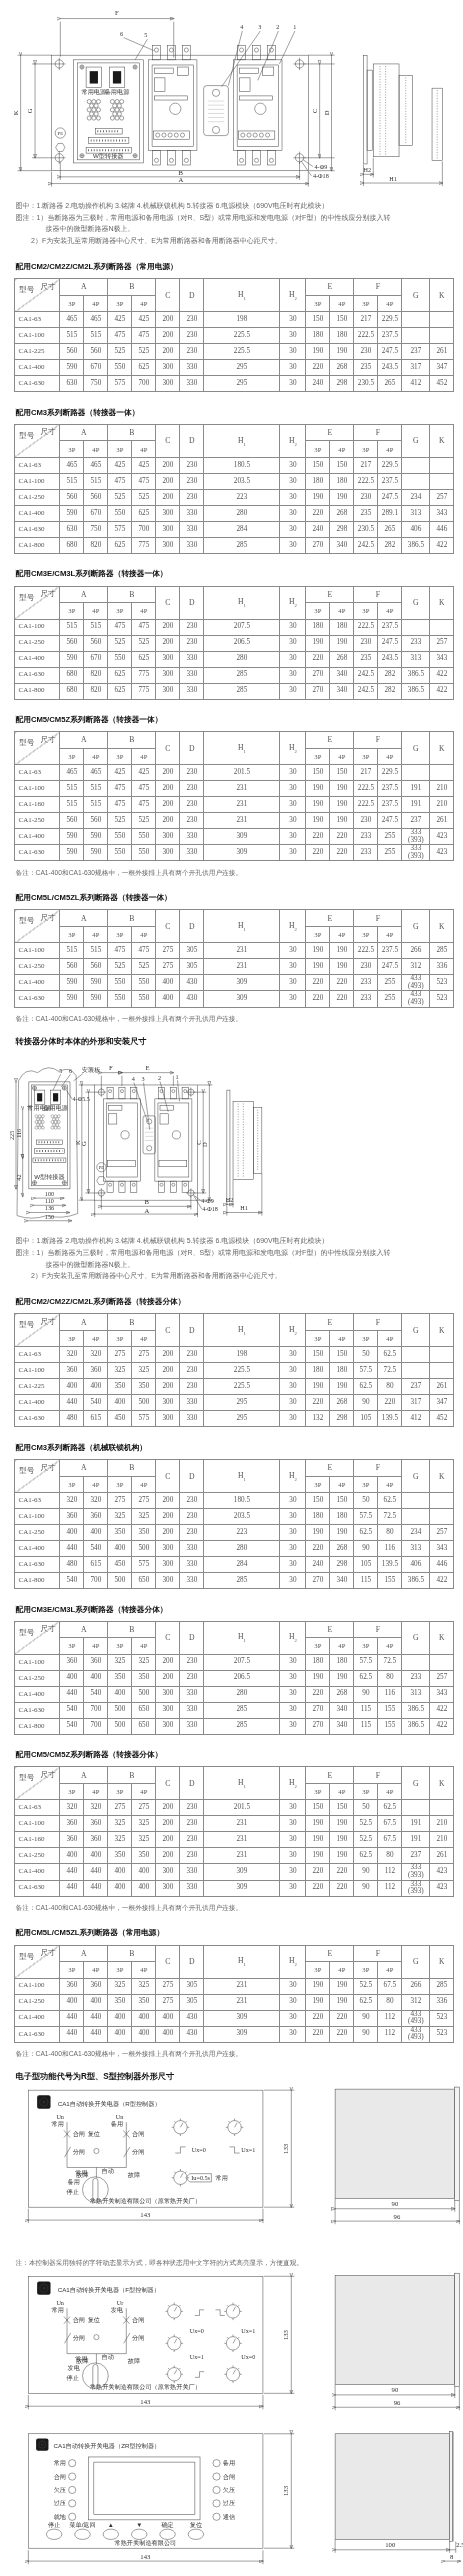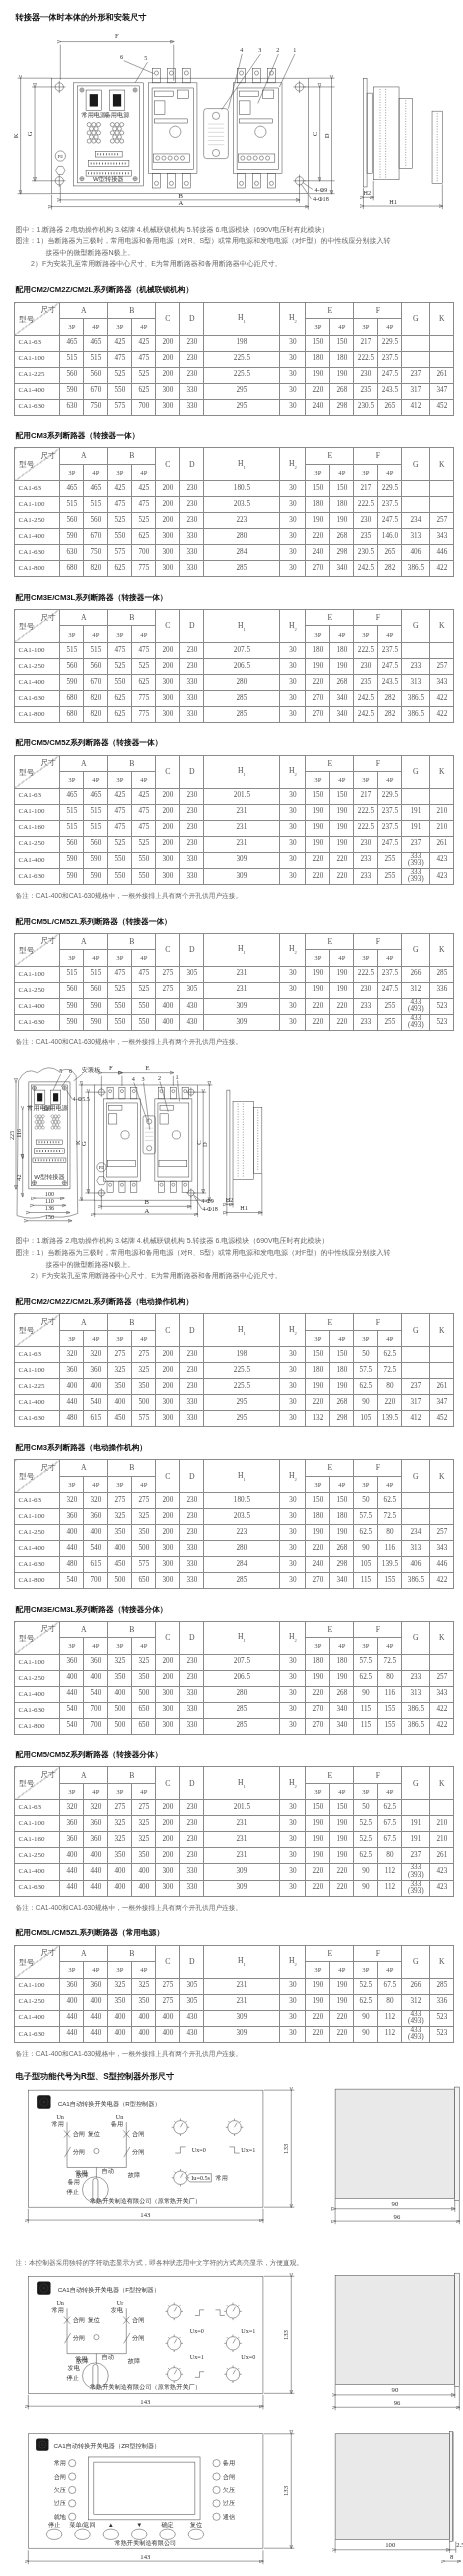--- a/index.html
+++ b/index.html
@@ -15,40 +15,39 @@
   table.dim th,table.dim td{border:0.5px solid #8a8a8a;text-align:center;color:#555;
     font-family:"Liberation Serif",serif;font-weight:normal;padding:0;}
   table.dim thead tr:first-child th{height:15.5px;font-size:7.7px;}
   table.dim thead tr:last-child th{height:15.5px;font-size:6.7px;}
   table.dim td{height:15px;font-size:7.2px;line-height:1.05;}
   table.dim td.model{text-align:left;padding-left:3.1px;font-size:7px;}
   table.dim sub{font-size:4.6px;}
   th.diag{position:relative;font-family:"Liberation Sans",sans-serif;font-size:6.2px;
     background:linear-gradient(to bottom right,transparent calc(50% - 0.3px),#8a8a8a calc(50% - 0.3px),#8a8a8a calc(50% + 0.3px),transparent calc(50% + 0.3px));}
   th.diag i{position:absolute;top:2.6px;right:3.6px;font-style:normal;color:#555;}
-  th.diag u{position:absolute;bottom:10px;left:3.6px;text-decoration:none;color:#555;}
+  th.diag u{position:absolute;bottom:16px;left:3.6px;text-decoration:none;color:#555;}
   svg.tech{display:block;margin-top:3.1px;}
   .tech line,.tech path,.tech rect,.tech circle,.tech ellipse,.tech polygon,.tech polyline{stroke:#444;fill:none;stroke-width:1;}
   .tech text{stroke:none;fill:#333;font-family:"Liberation Serif",serif;font-size:12px;}
   .tech text.cjk{font-family:"Liberation Sans",sans-serif;}
   .tech .blk{fill:#1a1a1a;stroke:none;}
   .tech .gray{fill:#e9e9e9;stroke:#444;}
   .tech .ltgray{fill:#f3f3f3;stroke:#444;}
   .tech .dash{stroke-dasharray:2 3;}
   .tech .dots{stroke-dasharray:1.5 4;stroke-width:4;}
   .tech .thin{stroke:#888;stroke-width:0.6;}
   .tech text.dim{font-size:13px;}
   .tech text.sm{font-size:9px;}
 </style>
 </head>
 <body>
 
 <div class="page">
 
-  <h2 class="sec">转接器一体时本体的外形和安装尺寸</h2>
 
   <svg class="tech" width="464" height="192" viewBox="0 0 900 372">
     <defs>
       <marker id="ar" markerWidth="9" markerHeight="8" refX="7" refY="3" orient="auto">
           <path d="M0,0L8,3L0,6z" fill="#444" stroke="none"></path>
         </marker>
       <g id="hole">
           <circle r="8"></circle>
           <line x1="-12" y1="0" x2="12" y2="0"></line>
           <line x1="0" y1="-12" x2="0" y2="12"></line>
@@ -231,21 +230,21 @@
       <line x1="858" y1="307" x2="858" y2="355"></line>
   </svg>
 
   <div class="cap">
     <span>图中：1.断路器 2.电动操作机构 3.铭牌 4.机械联锁机构 5.转接器 6.电源模块（690V电压时有此模块）</span><br>
     <span>图注：1）当断路器为三极时，常用电源和备用电源（对R、S型）或常用电源和发电电源（对F型）的中性线应分别接入转</span>
     <span class="ind1">接器中的微型断路器N极上。</span>
     <span class="ind2">2）F为安装孔至常用断路器中心尺寸、E为常用断路器和备用断路器中心距尺寸。</span>
   </div>
 
-  <h3 class="tbl">配用CM2/CM2Z/CM2L系列断路器（机械联锁机构）</h3>
+  <h3 class="tbl">配用CM2/CM2Z/CM2L系列断路器（常用电源）</h3>
   <table class="dim">
       <colgroup>
         <col style="width:45px">
         <col style="width:24px">
         <col style="width:24px">
         <col style="width:24px">
         <col style="width:24px">
         <col style="width:24px">
         <col style="width:24px">
         <col style="width:76px">
@@ -479,21 +478,21 @@
           <td>670</td>
           <td>550</td>
           <td>625</td>
           <td>300</td>
           <td>330</td>
           <td>280</td>
           <td>30</td>
           <td>220</td>
           <td>268</td>
           <td>235</td>
-          <td>146.0</td>
+          <td>289.1</td>
           <td>313</td>
           <td>343</td>
         </tr>
         <tr>
           <td class="model">CA1-630</td>
           <td>630</td>
           <td>750</td>
           <td>575</td>
           <td>700</td>
           <td>300</td>
@@ -930,20 +929,21 @@
           <td>220</td>
           <td>233</td>
           <td>255</td>
           <td>433<br>(493)</td>
           <td>523</td>
         </tr>
       </tbody>
     </table>
   <div class="note">备注：CA1-400和CA1-630规格中，一根外接排上具有两个开孔供用户连接。</div>
 
+  <h2 class="sec">转接器分体时本体的外形和安装尺寸</h2>
 
   <svg class="tech" width="464" height="180" viewBox="0 0 900 350">
 
     <g>
       <path d="M35,60 Q48,32 72,44 Q93,26 114,42 Q134,30 147,50 L150,318 Q120,330 90,322 Q60,332 32,322 Z"></path>
       <rect x="55" y="62" width="80" height="208"></rect>
       <rect x="60" y="68" width="70" height="196"></rect>
       <use href="#scr" x="66" y="74"></use>
         <use href="#scr" x="124" y="74"></use>
         <use href="#scr" x="66" y="258"></use>
@@ -1104,21 +1104,21 @@
       <line x1="508" y1="240" x2="508" y2="322"></line>
   </svg>
 
   <div class="cap">
     <span>图中：1.断路器 2.电动操作机构 3.铭牌 4.机械联锁机构 5.转接器 6.电源模块（690V电压时有此模块）</span><br>
     <span>图注：1）当断路器为三极时，常用电源和备用电源（对R、S型）或常用电源和发电电源（对F型）的中性线应分别接入转</span>
     <span class="ind1">接器中的微型断路器N极上。</span>
     <span class="ind2">2）F为安装孔至常用断路器中心尺寸、E为常用断路器和备用断路器中心距尺寸。</span>
   </div>
 
-  <h3 class="tbl">配用CM2/CM2Z/CM2L系列断路器（电动操作机构）</h3>
+  <h3 class="tbl">配用CM2/CM2Z/CM2L系列断路器（转接器分体）</h3>
   <table class="dim">
       <colgroup>
         <col style="width:45px">
         <col style="width:24px">
         <col style="width:24px">
         <col style="width:24px">
         <col style="width:24px">
         <col style="width:24px">
         <col style="width:24px">
         <col style="width:76px">
@@ -1240,21 +1240,21 @@
           <td>132</td>
           <td>298</td>
           <td>105</td>
           <td>139.5</td>
           <td>412</td>
           <td>452</td>
         </tr>
       </tbody>
     </table>
 
-  <h3 class="tbl">配用CM3系列断路器（电动操作机构）</h3>
+  <h3 class="tbl">配用CM3系列断路器（机械联锁机构）</h3>
   <table class="dim">
       <colgroup>
         <col style="width:45px">
         <col style="width:24px">
         <col style="width:24px">
         <col style="width:24px">
         <col style="width:24px">
         <col style="width:24px">
         <col style="width:24px">
         <col style="width:76px">

